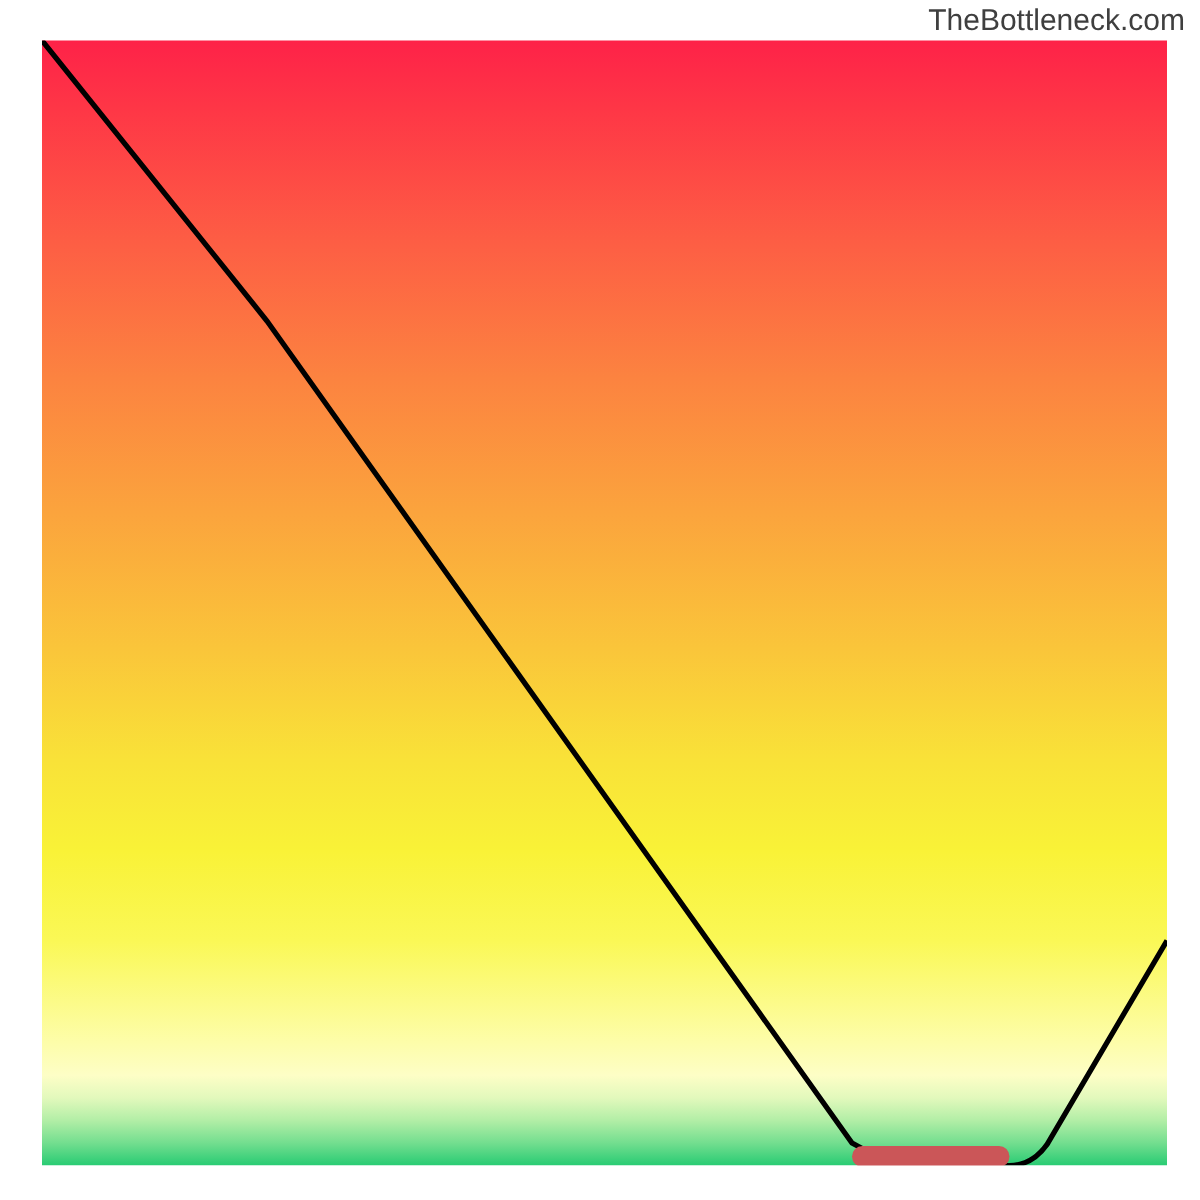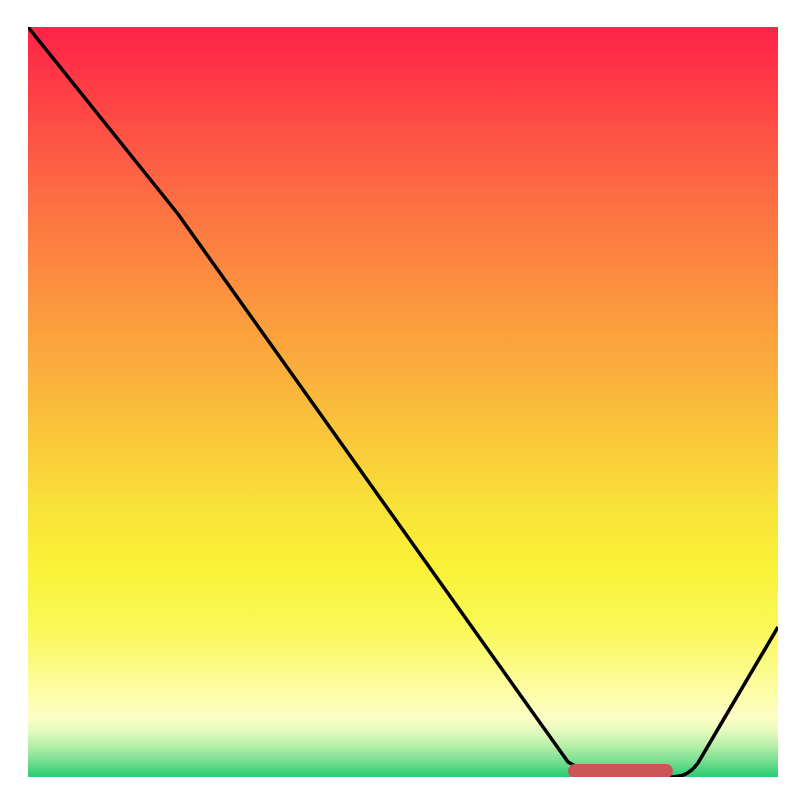--- a/index.html
+++ b/index.html
@@ -83,20 +83,21 @@
     top: 27px;
     width: 28px;
     height: 773px;
     background: #ffffff;
   }
 </style>
 </head>
 <body>
 
 <div class="container">
+  <div class="attribution">TheBottleneck.com</div>
 
   <div class="plot-area">
     <div class="gradient-bg"></div>
 
     <svg class="curve-overlay" viewBox="0 0 750 750" preserveAspectRatio="none">
       <path d="M 0 0
                L 150 187
                L 540 735
                Q 565 750 600 750
                L 645 750

